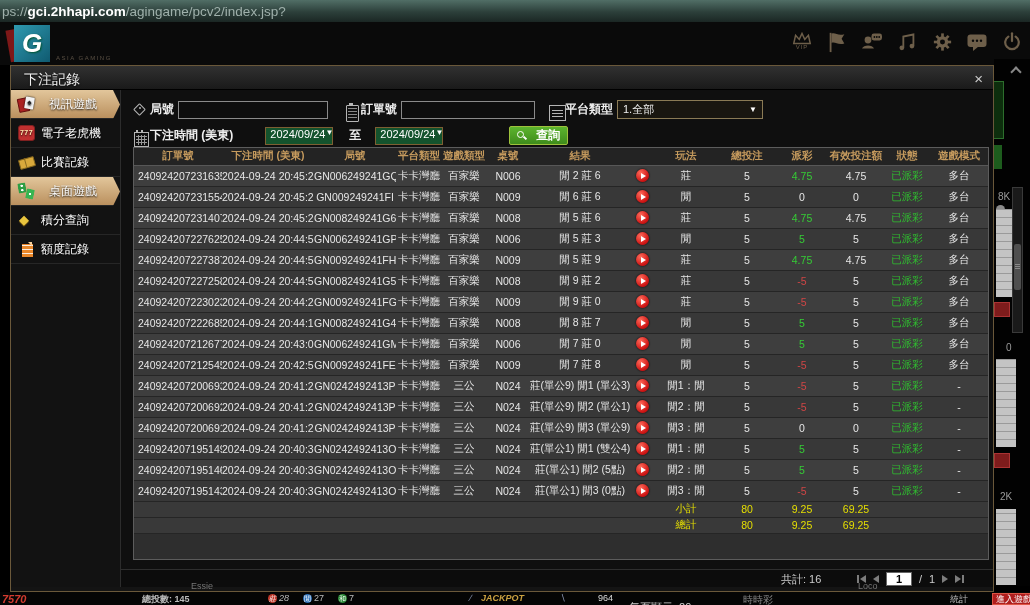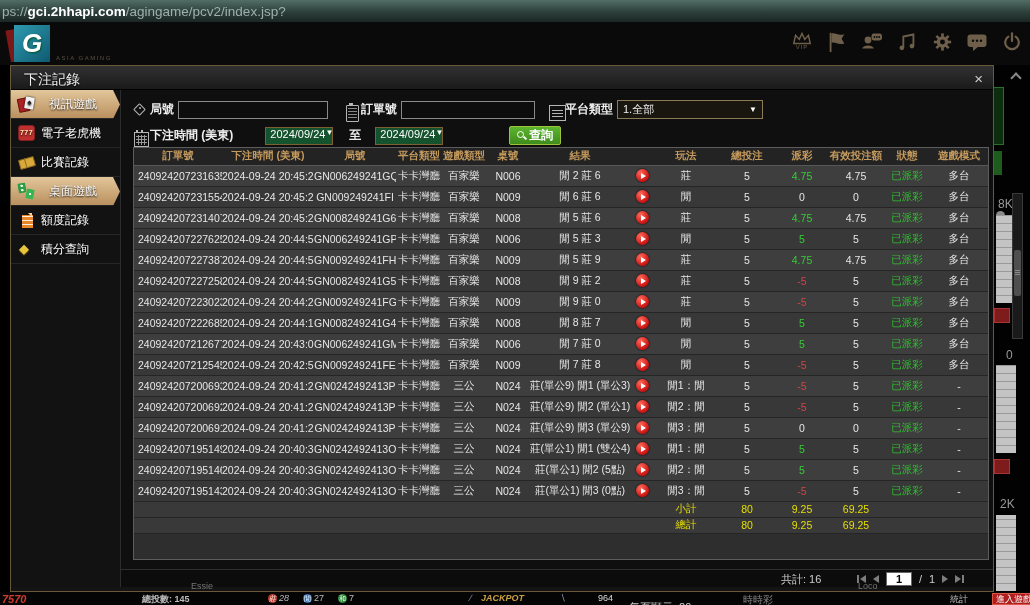--- a/index.html
+++ b/index.html
@@ -19,21 +19,21 @@
   .logo .sq { position:absolute; left:2px; top:0; width:36px; height:37px;
     background:linear-gradient(135deg,#2f9ab0,#0f5a70); display:flex; align-items:center; justify-content:center;
     font-style:italic; font-weight:bold; font-size:26px; color:#fff; text-shadow:1px 1px 2px #053; }
   .brand { position:absolute; left:44px; top:30px; font-size:6px; letter-spacing:1.5px; color:#5a5044; white-space:nowrap; }
   .appbar-icons { position:absolute; right:6px; top:8px; display:flex; align-items:flex-start; gap:11px; }
   .appbar-icons .aico { width:24px; height:26px; cursor:pointer; display:flex; flex-direction:column; align-items:center; }
   .aico svg { display:block; }
   .vip-t { font-size:6px; color:#6e5f4a; letter-spacing:1px; margin-top:-2px; }
 
   
-  .bg-right { position:absolute; left:994px; top:65px; width:36px; height:527px; background:#020202; font-size:12px; color:#9a9a9a; }
+  .bg-right { position:absolute; left:994px; top:59px; width:36px; height:527px; background:#020202; font-size:10px; color:#9a9a9a; }
   .bg-right .chev { position:absolute; left:18px; top:9px; width:8px; height:8px; border-top:2px solid #888; border-left:2px solid #888; transform:rotate(45deg); }
   .bg-right .g1 { position:absolute; left:-4px; top:22px; width:14px; height:58px; background:#0d2e0d; border:1px solid #2c6e2c; }
   .bg-right .g2 { position:absolute; left:-4px; top:86px; width:12px; height:24px; background:#1d5c1d; }
   .bg-right .dot { position:absolute; left:2px; top:146px; width:9px; height:9px; border-radius:50%; background:#8a8a8a; }
   .bg-right .t8k { position:absolute; left:4px; top:132px; }
   .bg-right .t0  { position:absolute; left:12px; top:283px; }
   .bg-right .t2k { position:absolute; left:6px; top:432px; }
   .bg-right .grid { position:absolute; left:2px; width:20px; height:88px; background:
       repeating-linear-gradient(0deg,#c4c4c4 0 7px,#9a9a9a 7px 8px),
       repeating-linear-gradient(90deg,transparent 0 9px,#9a9a9a 9px 10px); background-color:#c4c4c4; }
@@ -100,21 +100,21 @@
   .f-row .lab { margin:0 4px 0 4px; }
   .txt-input { width:150px; height:18px; background:#0d0d0d; border:1px solid #8a8a8a; color:#eee; font-size:11px; padding:0 3px; }
   .txt-input.w2 { width:134px; }
   .sel { height:19px; background:#191610; border:1px solid #8a7a55; color:#eee; font-size:11px; font-weight:normal;
     display:flex; align-items:center; justify-content:space-between; padding:0 5px; cursor:pointer; }
   .sel .arr { font-size:8px; color:#fff; margin-left:6px; }
   .sel-platform { width:146px; }
   .date-box { width:68px; height:18px; background:#14532d; border:1px solid #7d5f32; color:#fff; font-size:11px; font-weight:normal;
     display:flex; align-items:flex-start; justify-content:space-between; padding:0 4px; cursor:pointer; }
   .date-box .arr { font-size:8px; }
-  .btn-query { height:19px; display:flex; align-items:center; gap:3px; padding:0 7px; cursor:pointer;
+  .btn-query { height:19px; display:flex; align-items:center; gap:10px; padding:0 7px; cursor:pointer;
     background:linear-gradient(#5cb42e,#3f8c1c); border:1px solid #9ec23c; border-radius:2px; color:#fff; font-size:12px; font-weight:bold; }
   .ic-mag { width:9px; height:9px; position:relative; }
   .ic-mag::before { content:""; position:absolute; left:0; top:0; width:5px; height:5px; border:1.5px solid #fff; border-radius:50%; }
   .ic-mag::after { content:""; position:absolute; right:0; bottom:0; width:2px; height:4px; background:#fff; transform:rotate(-45deg); }
   .fico { position:relative; width:13px; height:13px; flex:none; }
   .ic-tag::before { content:""; position:absolute; left:2px; top:2px; width:7px; height:7px; border:1.5px solid #b5b5b5; border-radius:1px; transform:rotate(45deg); }
   .ic-tag::after { content:""; position:absolute; left:6px; top:4px; width:2px; height:2px; background:#b5b5b5; border-radius:50%; }
   .ic-clip::before { content:""; position:absolute; left:2px; top:2px; width:9px; height:11px; border:1px solid #b5b5b5; border-radius:1px;
     background:repeating-linear-gradient(180deg,transparent 0 2px,#888 2px 3px); background-clip:content-box; padding:2px 1px; }
   .ic-clip::after { content:""; position:absolute; left:5px; top:0; width:4px; height:3px; background:#b5b5b5; }
@@ -292,26 +292,26 @@
           </div>
           <div class="side-item">
             <span class="sico ticket-icon"></span>
             <span>比賽記錄</span>
           </div>
           <div class="side-item active">
             <span class="sico dice-icon"></span>
             <span>桌面遊戲</span>
           </div>
           <div class="side-item">
+            <span class="sico gem-icon"></span>
+            <span>積分查詢</span>
+          </div>
+          <div class="side-item">
             <span class="sico doc-icon"></span>
             <span>額度記錄</span>
-          </div>
-          <div class="side-item">
-            <span class="sico gem-icon"></span>
-            <span>積分查詢</span>
           </div>
         </div>
 
       <div class="content">
         <div class="filters">
           <div class="f-row">
             <span class="fico ic-tag"></span>
             <span class="lab">局號</span>
             <input class="txt-input" value="" style="">
             <span style="width:16px"></span>

